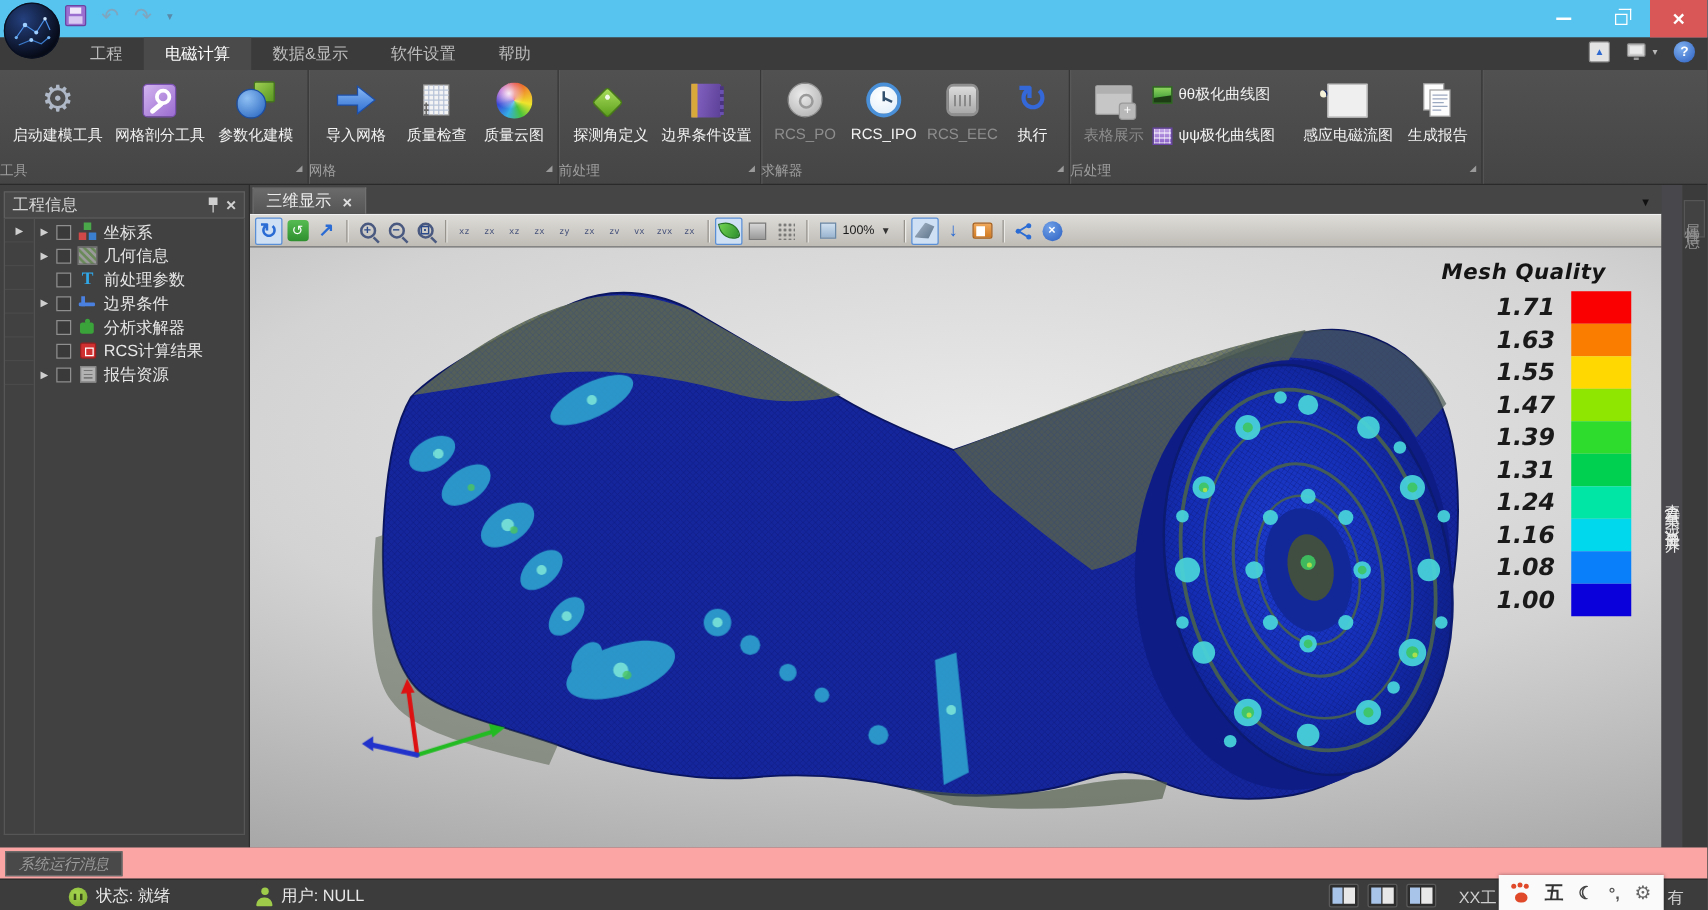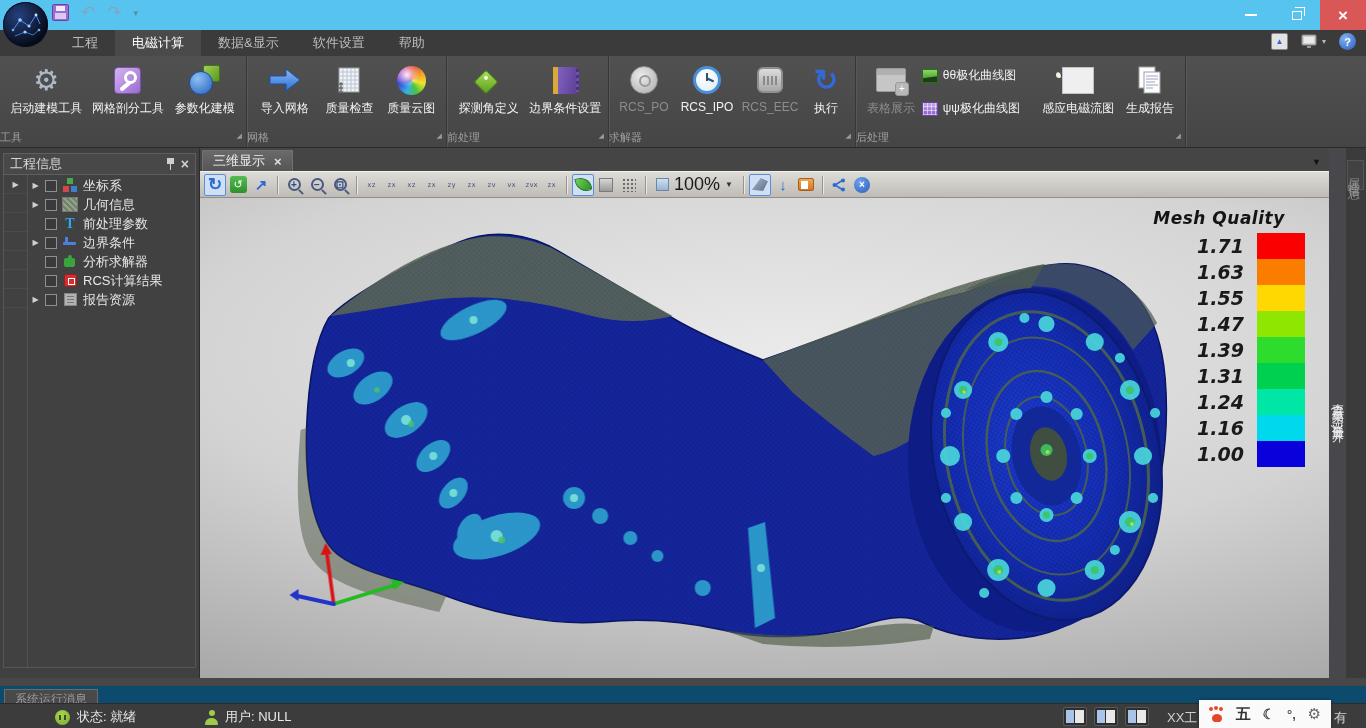--- a/index.html
+++ b/index.html
@@ -150,21 +150,21 @@
   .mag { position:relative; width:13px; height:13px; border:2px solid #49597f; border-radius:50%;
          display:flex; align-items:center; justify-content:center; font-size:10px; font-weight:bold; color:#2b4a8a; line-height:1; }
   .mag::after { content:""; position:absolute; right:-5px; bottom:-4px; width:6px; height:2px; background:#49597f; transform:rotate(45deg); }
   .vob { min-width:19px; height:20px; font-size:7px; color:#44507a; display:flex; align-items:center; justify-content:center;
          font-family:"DejaVu Sans Mono",monospace; letter-spacing:0; }
   .ic-leaf { width:15px; height:15px; border-radius:0 100% 4px 100%; background:linear-gradient(135deg,#6fd24f,#2f8f2f); transform:rotate(-15deg); border:1px solid #267522; }
   .ic-flatsq { width:14px; height:14px; background:linear-gradient(#d6d6d6,#9a9a9a); border:1px solid #7a7a7a; }
   .ic-dots { width:14px; height:14px; background-image:radial-gradient(#6a6a6a 1px, transparent 1.2px); background-size:4px 4px; }
   .zoom-combo { display:flex; align-items:center; gap:5px; padding:0 4px; }
   .zoom-combo .sq { width:13px; height:13px; background:linear-gradient(#cfe0f0,#9ab4cf); border:1px solid #6a88a8; }
-  .zoom-combo .val { font-size:18px; color:#1a1a1a; }
+  .zoom-combo .val { font-size:10px; color:#1a1a1a; }
   .zoom-combo .caret { font-size:8px; color:#333; }
   .ic-surface { width:16px; height:13px; background:linear-gradient(135deg,#a8b8c8,#5a7088); clip-path:polygon(0 90%, 55% 0, 100% 25%, 70% 100%); }
   .down-glyph { font-size:15px; font-weight:bold; color:#2b6cd4; line-height:1; }
   .ic-folder { width:16px; height:13px; background:linear-gradient(#f0a85a,#d07a22); border:1px solid #a85f18; border-radius:2px; position:relative; }
   .ic-folder::before { content:""; position:absolute; left:2px; top:2px; width:7px; height:8px; background:#fff; }
   .ic-close-blue { width:16px; height:16px; border-radius:50%; background:radial-gradient(circle at 35% 30%, #6fa0e8, #2b5fc0);
                    color:#fff; font-size:10px; font-weight:bold; display:flex; align-items:center; justify-content:center; }
 
   .canvas { flex:1; position:relative; overflow:hidden;
             background:radial-gradient(ellipse 120% 95% at 52% 32%, #eaeaea 0%, #d3d3d3 45%, #959595 100%); }
@@ -176,21 +176,21 @@
   .legend-label { flex:1; text-align:right; font:italic bold 19px "DejaVu Sans",sans-serif; color:#1a1a1a; padding-right:13px; }
   .legend-swatch { width:48px; height:26px; flex:none; }
 
   .results-strip { width:17px; background:#47474c; display:flex; align-items:center; justify-content:center;
                    color:#ededed; font-size:12px; writing-mode:vertical-rl; letter-spacing:3px; }
   .prop-sidebar { width:20px; background:#3b3b3b; position:relative; }
   .prop-tab { position:absolute; top:12px; left:1px; width:17px; border:1px solid #565656; background:#424242;
               color:#8f8f8f; font-size:12px; writing-mode:vertical-rl; letter-spacing:3px; padding:8px 1px; text-align:center; }
 
   
-  .msgrow { position:absolute; left:0; right:0; bottom:25px; height:17px; background:#0c4a6e; }
+  .msgrow { position:absolute; left:0; right:0; bottom:25px; height:25px; background:#fca5a5;font-style:italic; }
   .msg-tab { position:absolute; left:4px; top:3px; height:20px; padding:0 10px; border:1px solid #6b6b6b; background:#494949;
              color:#9b9b9b; font-size:12px; display:flex; align-items:center; }
   .statusbar { position:absolute; left:0; right:0; bottom:0; height:25px; background:#3c3c3c; border-top:1px solid #2c2c2c; color:#e8e8e8; font-size:13px; }
   .sb-status { position:absolute; left:55px; top:4px; display:flex; align-items:center; gap:7px; }
   .sb-user { position:absolute; left:205px; top:4px; display:flex; align-items:center; gap:7px; }
   .ic-status { width:15px; height:15px; border-radius:50%; background:radial-gradient(circle at 40% 35%, #a8d84e, #7aa832); position:relative; }
   .ic-status::before { content:""; position:absolute; left:4px; top:5px; width:2px; height:5px; background:#3a4a1a; box-shadow:5px 0 0 #3a4a1a; }
   .ic-user { width:13px; height:15px; position:relative; }
   .ic-user::before { content:""; position:absolute; left:3.5px; top:0; width:6px; height:6px; border-radius:50%; background:#9ecb4a; }
   .ic-user::after { content:""; position:absolute; left:0; bottom:0; width:13px; height:7px; border-radius:6px 6px 1px 1px; background:#9ecb4a; }
@@ -746,20 +746,24 @@
         </div>
         <div class="legend-row">
           <span class="legend-label">1.24</span>
           <span class="legend-swatch" style="background: rgb(0, 230, 164);"></span>
         </div>
         <div class="legend-row">
           <span class="legend-label">1.16</span>
           <span class="legend-swatch" style="background: rgb(0, 216, 238);"></span>
         </div>
         <div class="legend-row">
+          <span class="legend-label">1.08</span>
+          <span class="legend-swatch" style="background: rgb(10, 127, 250);"></span>
+        </div>
+        <div class="legend-row">
           <span class="legend-label">1.00</span>
           <span class="legend-swatch" style="background: rgb(10, 0, 220);"></span>
         </div>
       </div>
     </div>
   </div>
 
   <div class="results-strip">
     <span>查看结果(双击展开)</span>
   </div>

